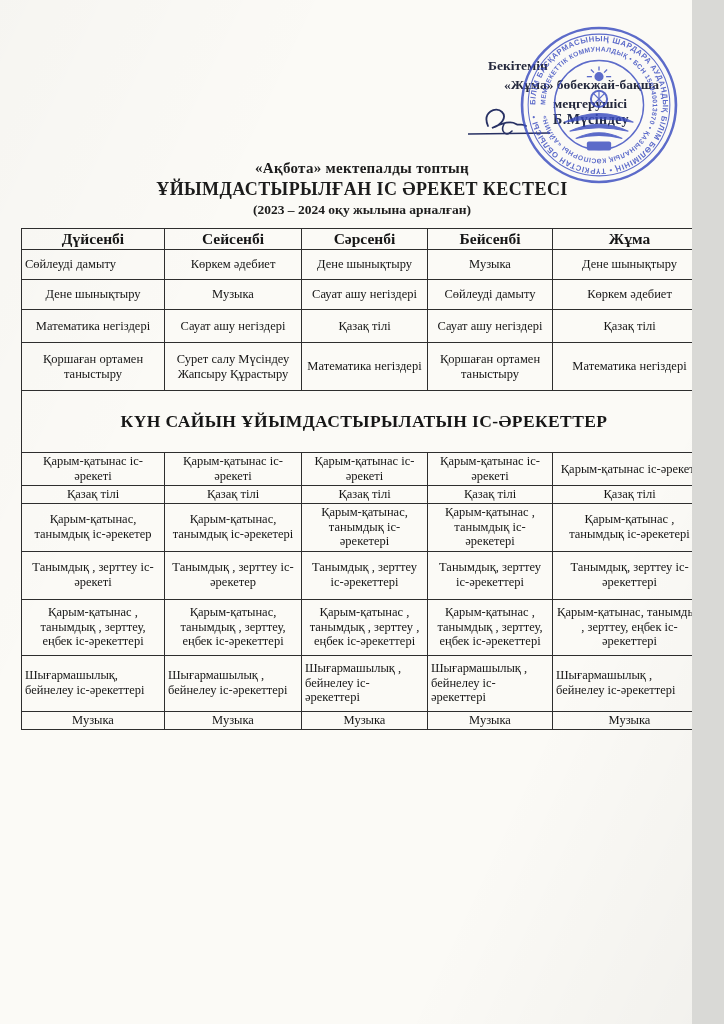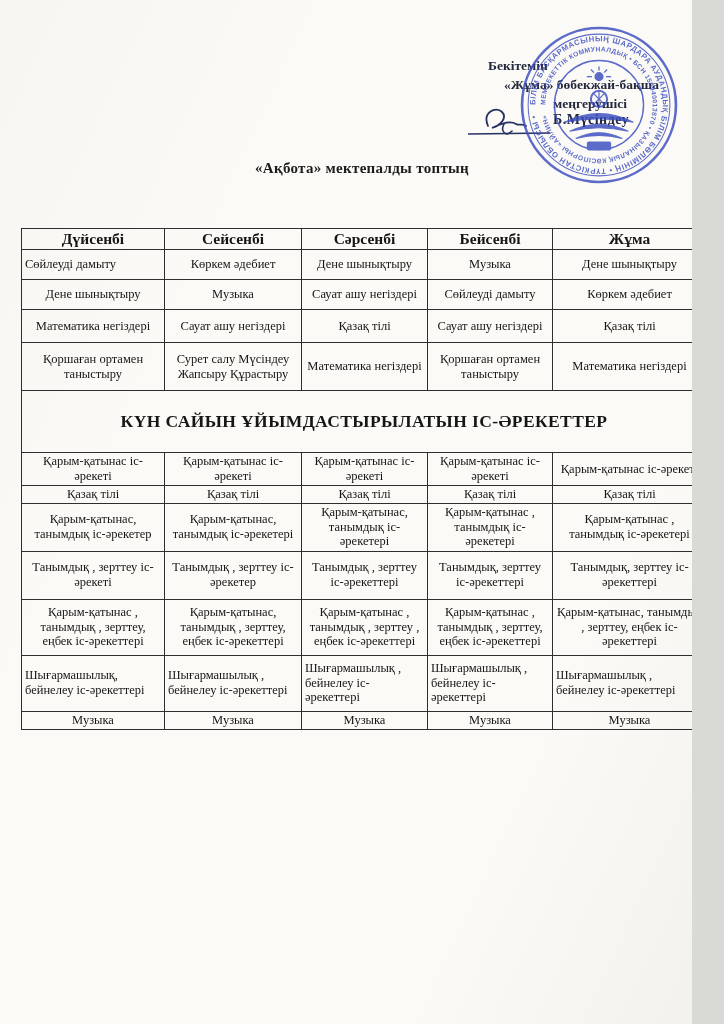--- a/index.html
+++ b/index.html
@@ -110,20 +110,22 @@
       <line x1="80" y1="66" x2="80" y2="82" stroke-width="1.2"></line>
       <path d="M46,97 Q80,80 114,97 Q80,90 46,97 Z" stroke-width="1"></path>
       <path d="M51,106 Q80,92 109,106 Q80,99 51,106 Z" stroke-width="1"></path>
       <path d="M57,113 Q80,102 103,113 Q80,107 57,113 Z" stroke-width="1"></path>
       <rect x="68" y="116" width="24" height="9" rx="2" stroke="none"></rect>
     </g>
   </svg>
 
   <div class="titleblock">
     <div class="t1">«Ақбота» мектепалды  топтың</div>
+    <div class="t2">ҰЙЫМДАСТЫРЫЛҒАН ІС ӘРЕКЕТ КЕСТЕСІ</div>
+    <div class="t3">(2023 – 2024 оқу жылына арналған)</div>
   </div>
 
   <table class="sched">
     <colgroup>
       <col style="width:143px">
         <col style="width:137px">
         <col style="width:126px">
       <col style="width:125px">
         <col style="width:154px">
     </colgroup>

